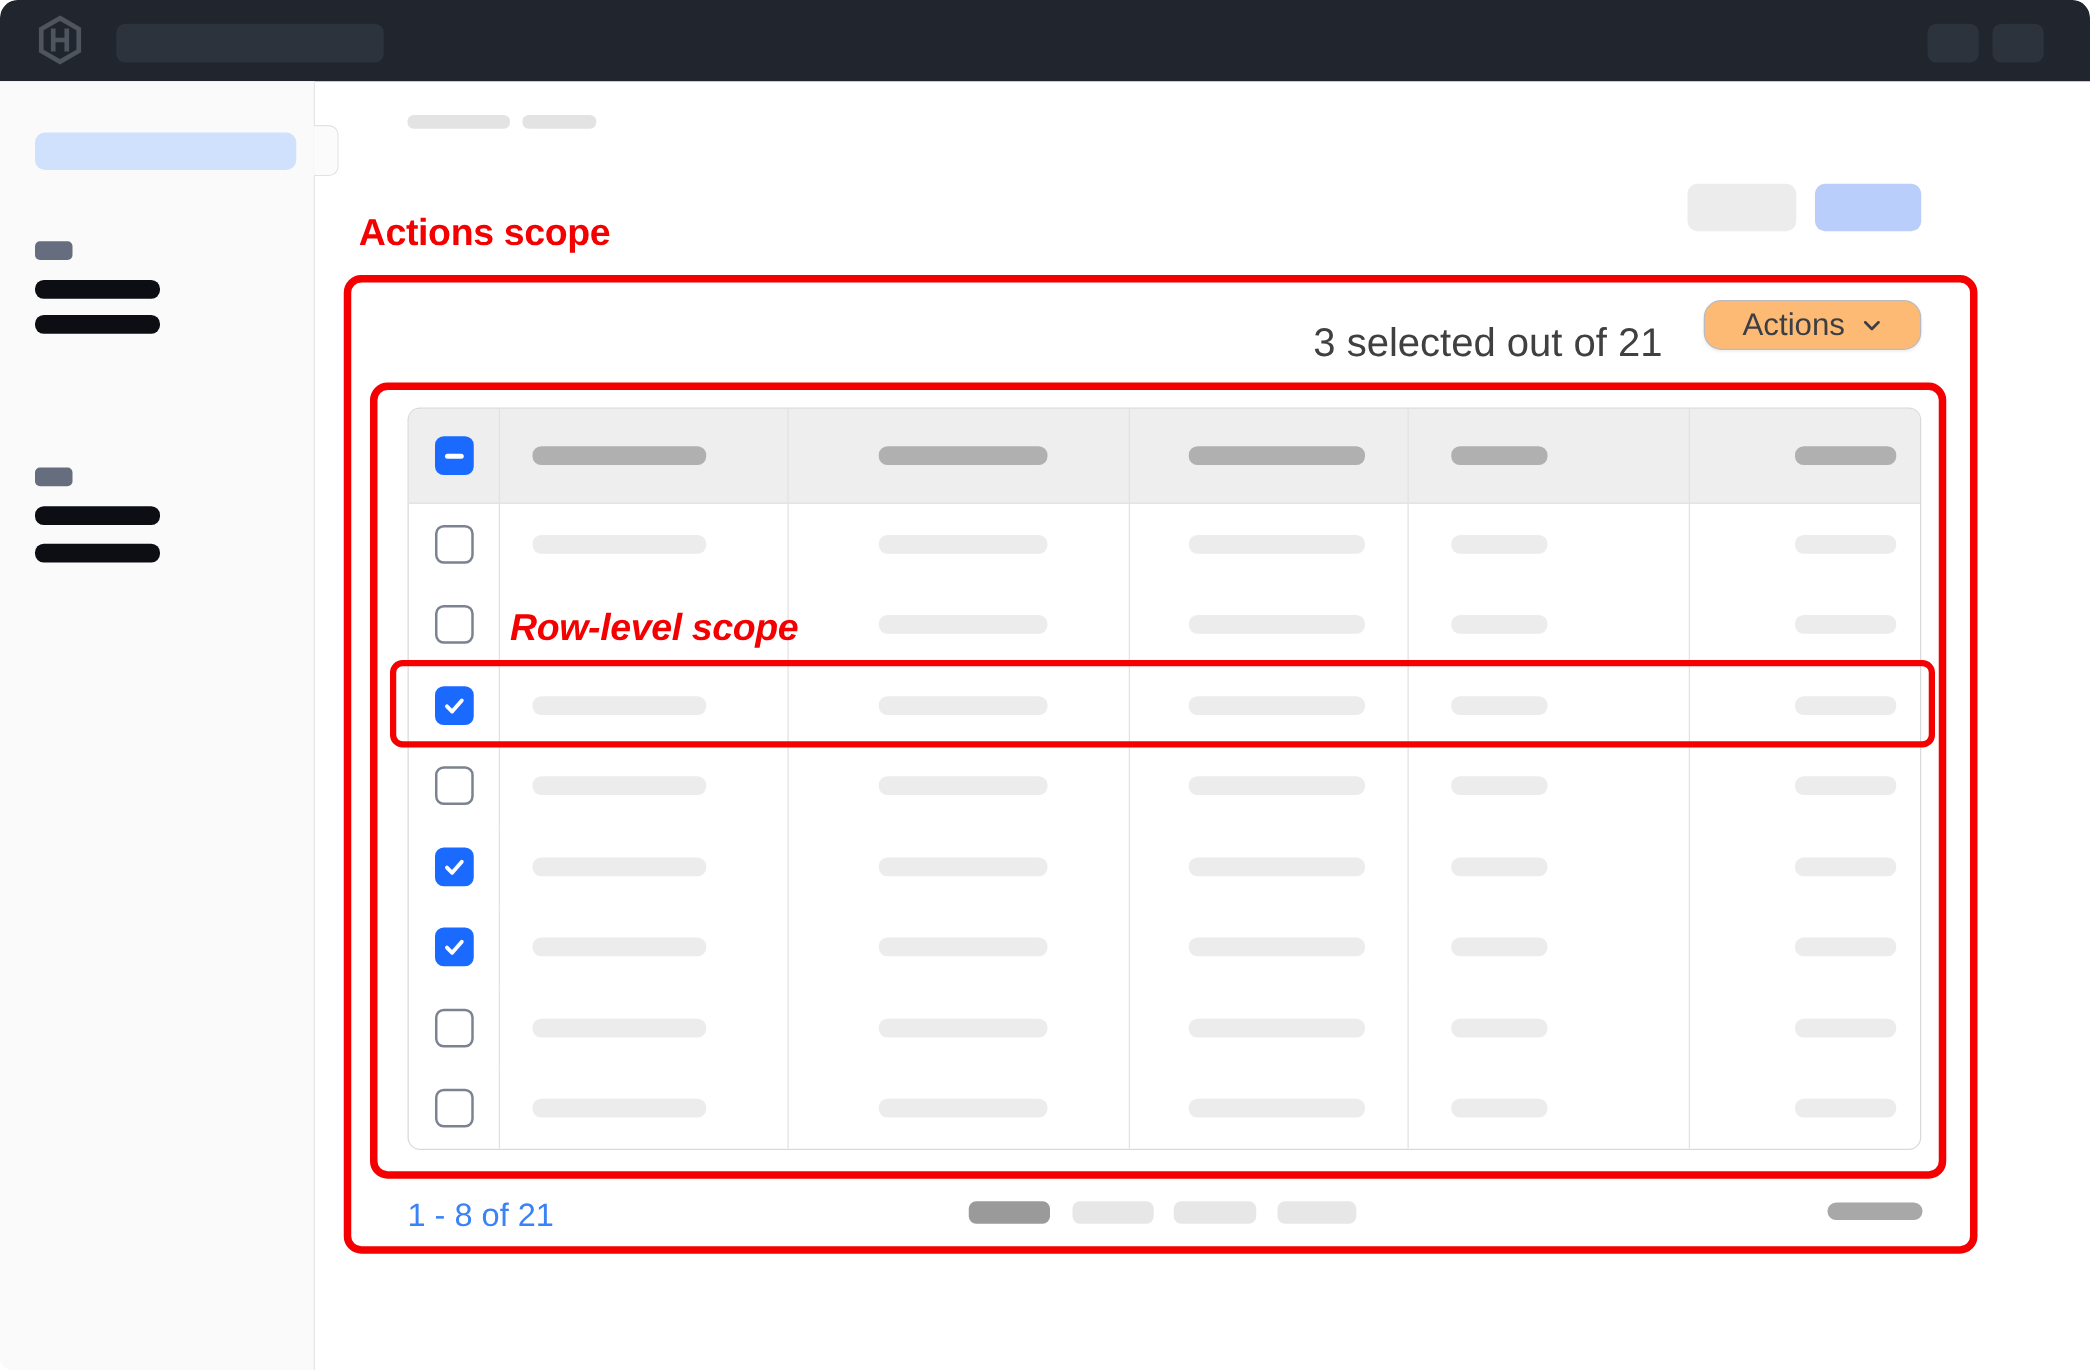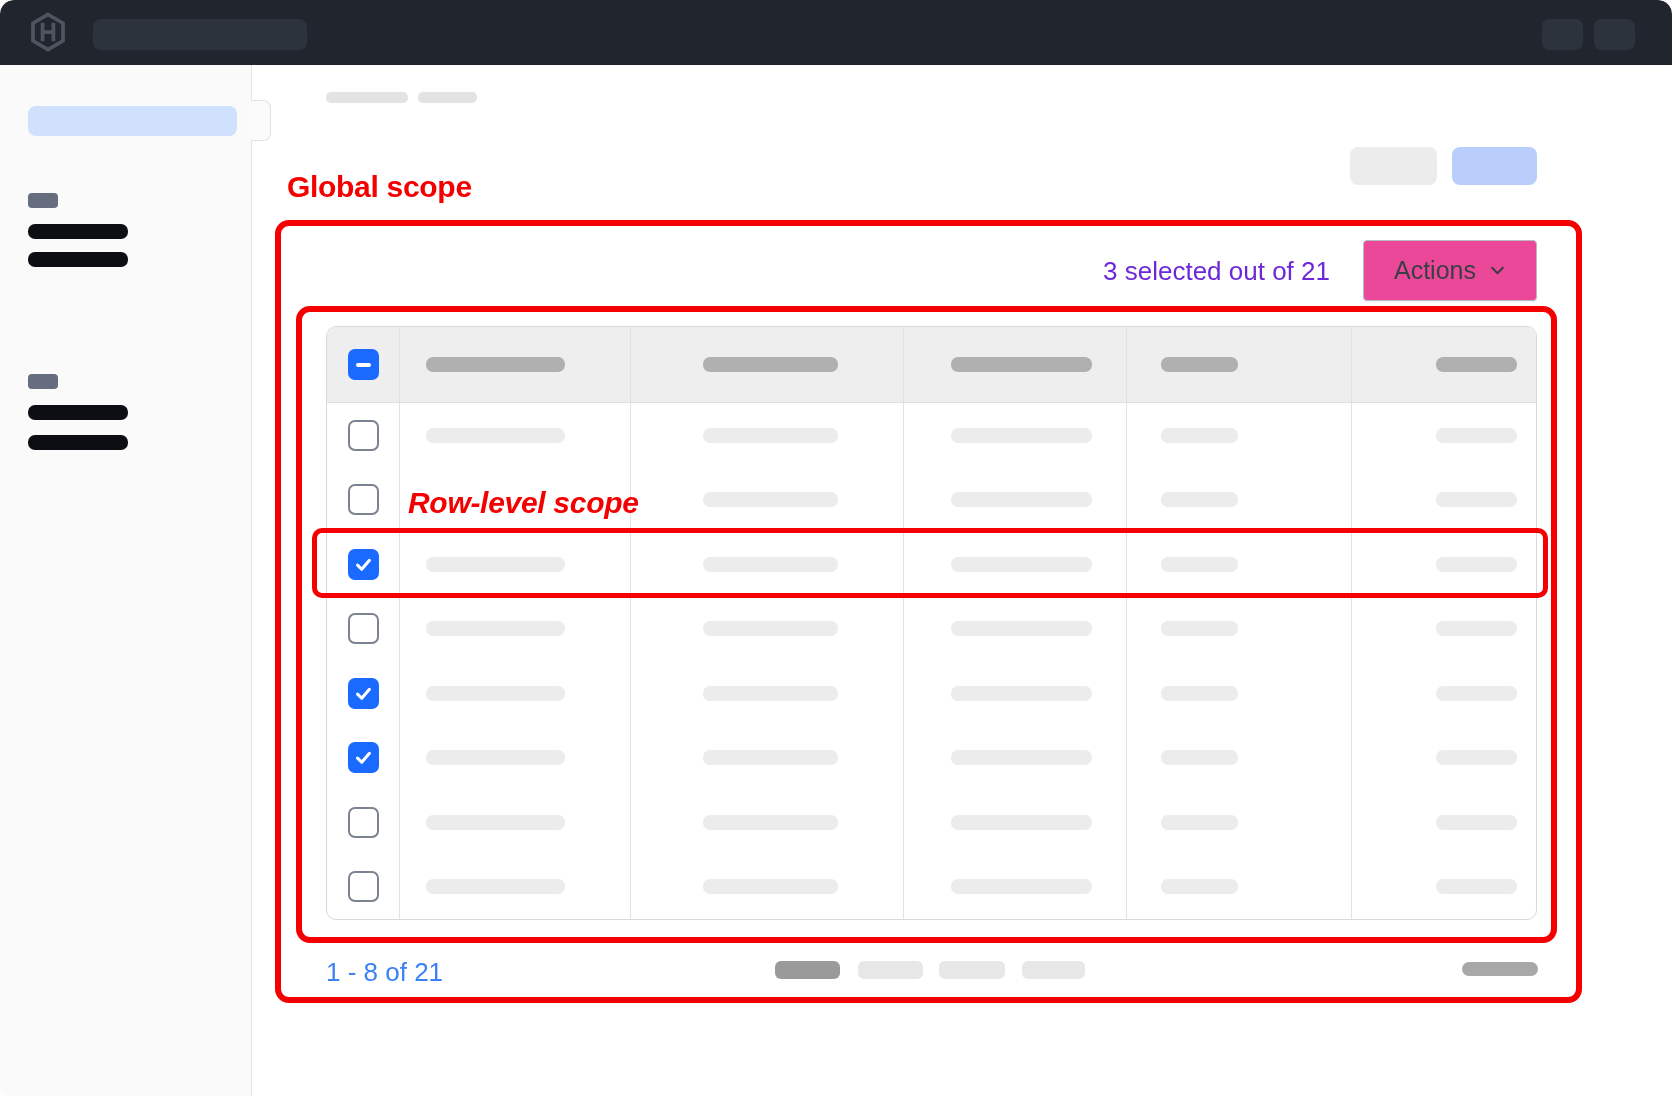--- a/index.html
+++ b/index.html
@@ -43,23 +43,23 @@
   .ann-global-label { left:287px; top:170px; }
   .ann-page-label { left:315px; top:258px; }
   .ann-row-label { left:408px; top:486px;font-style:italic; }
   .ann-box { position:absolute; border:6px solid #f40000; border-radius:14px;
              z-index:18; pointer-events:none; }
   .ann-global-box { left:275px; top:220px; width:1307px; height:783px; }
   .ann-page-box { left:296px; top:306px; width:1261px; height:637px; }
   .ann-row-box { left:312px; top:528px; width:1236px; height:70px; border-width:5px; border-radius:10px; }
 
   
-  .sel-status { position:absolute; right:342px; top:256px; font-size:26px; color:#6d28d9; }
-  .actions-btn { position:absolute; left:1363px; top:240px; width:174px; height:61px;
-                 background:#ec4899; border:1px solid #b8bbc3; border-radius:4px;
+  .sel-status { position:absolute; right:342px; top:256px; font-size:32px; color:#404040; }
+  .actions-btn { position:absolute; left:1363px; top:240px; width:174px; height:40px;
+                 background:#fdba74; border:1px solid #b8bbc3; border-radius:14px;
                  box-shadow:0 1px 2px rgba(0,0,0,0.06); display:flex; align-items:center;
                  justify-content:center; gap:13px; font-size:25px; color:#3b3e45; cursor:pointer; }
 
   
   .table { position:absolute; left:326px; top:326px; width:1211px; height:594px;
            background:#ffffff; border:1px solid #d9d9d9; border-radius:10px;
            overflow:hidden; display:flex; flex-direction:column; }
   .trow { display:grid; grid-template-columns:72px 231px 273px 223px 225px 1fr; flex:1; }
   .thead { flex:0 0 76px; background:#eeeeee; border-bottom:1px solid #e0e0e0; }
   .tcell { display:flex; align-items:center; border-left:1px solid #e2e2e2; }
@@ -114,21 +114,21 @@
     <div class="sb sb-nav sb-nav3"></div>
     <div class="sb sb-nav sb-nav4"></div>
   </div>
   <div class="sb-notch"></div>
 
   <div class="crumb crumb1"></div>
   <div class="crumb crumb2"></div>
   <div class="hd-btn hd-btn-gray"></div>
   <div class="hd-btn hd-btn-blue"></div>
 
-  <div class="ann-label ann-global-label">Global scope</div>
+  <div class="ann-label ann-global-label">Actions scope</div>
   <div class="ann-box ann-global-box"></div>
   <div class="ann-box ann-page-box"></div>
   <div class="ann-label ann-row-label">Row-level scope</div>
   <div class="ann-box ann-row-box"></div>
 
   <div class="sel-status">3 selected out of 21</div>
   <div class="actions-btn">
     <span>Actions</span>
     <svg width="17" height="17" viewBox="0 0 16 16">
       <path d="M3 5.5 L8 10.5 L13 5.5" stroke="#3b3e45" stroke-width="2" fill="none" stroke-linecap="round" stroke-linejoin="round"></path>

